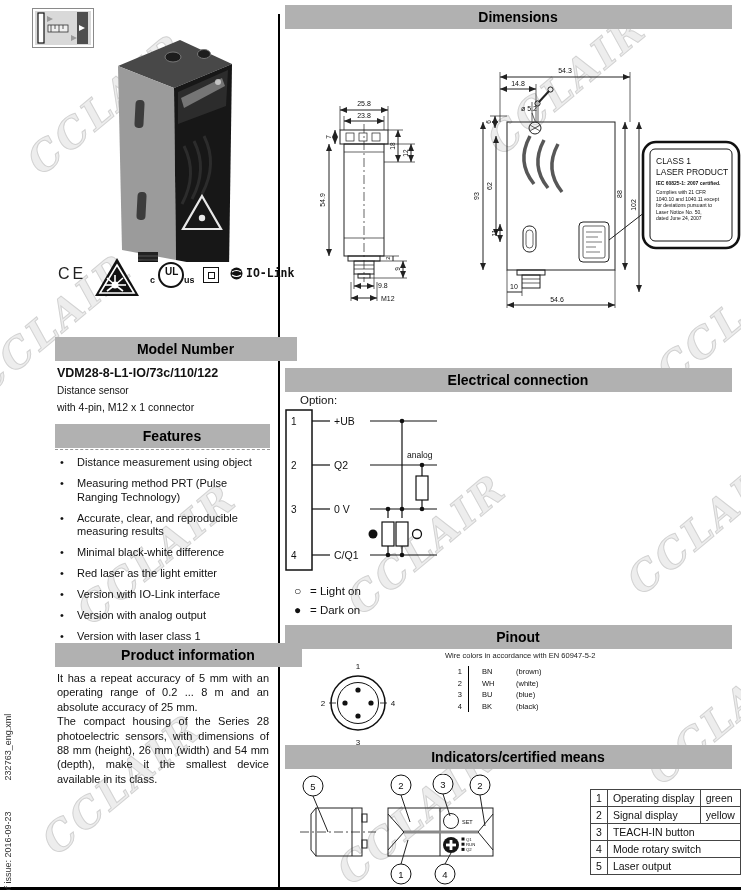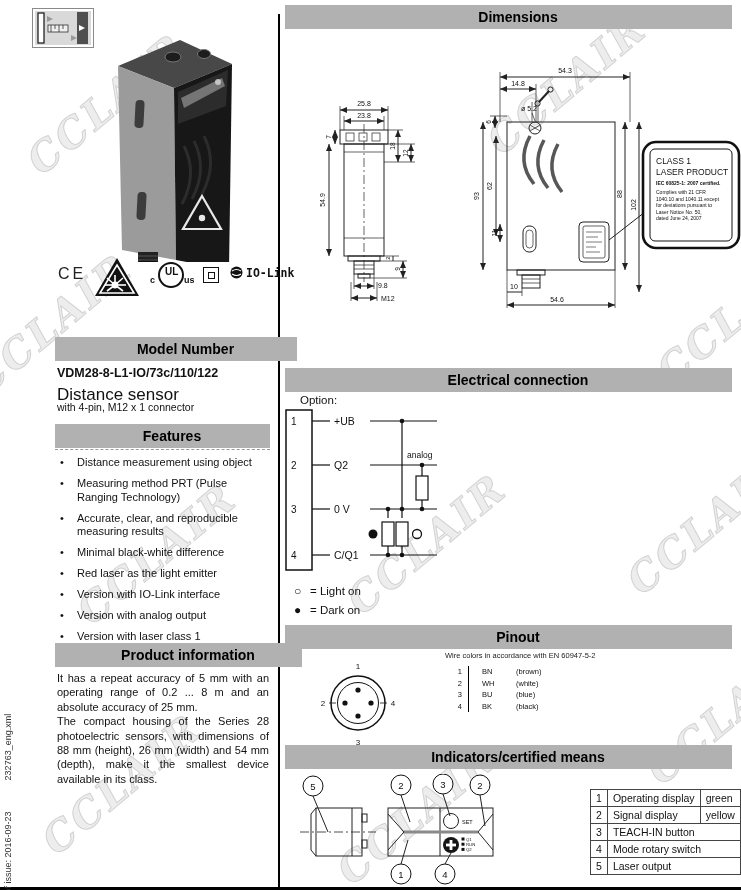--- a/index.html
+++ b/index.html
@@ -103,31 +103,31 @@
   </svg>
   <svg class="txt" style="left:148px;top:260px;" width="46" height="32" viewBox="0 0 46 32">
     <circle cx="23" cy="15" r="12" fill="none" stroke="#111" stroke-width="2"></circle>
     <text x="17" y="15" font-size="10" font-weight="bold">UL</text>
     <text x="2" y="23" font-size="9" font-weight="bold">c</text>
     <text x="36" y="23" font-size="9" font-weight="bold">us</text>
   </svg>
   <div class="txt" style="left:203px;top:267px;width:16px;height:16px;border:1.6px solid #111;display:flex;align-items:center;justify-content:center;box-sizing:border-box;">
     <div style="width:7px;height:7px;border:1.2px solid #111;box-sizing:border-box;"></div>
   </div>
-  <div class="txt" style="left:230px;top:266px;display:flex;align-items:flex-start;">
+  <div class="txt" style="left:230px;top:266px;display:flex;align-items:flex-end;">
     <svg width="13" height="13" viewBox="0 0 13 13">
       <circle cx="6.5" cy="6.5" r="6" fill="#111"></circle>
       <path d="M 2 5 q 4.5 -3 9 0 M 2 8 q 4.5 3 9 0" stroke="#fff" stroke-width="1.1" fill="none"></path>
     </svg>
     <span style="font-family:'DejaVu Sans Mono',monospace;font-weight:bold;font-size:11.5px;margin-left:3px;">IO-Link</span>
   </div>
 
   <div class="hdr" style="left:55px;top:337px;width:242px;">Model Number</div>
   <div class="txt" style="left:57px;top:366px;font-size:12.5px;font-weight:bold;">VDM28-8-L1-IO/73c/110/122</div>
-  <div class="txt" style="left:57px;top:385px;font-size:17px;">Distance sensor</div>
+  <div class="txt" style="left:57px;top:385px;font-size:10px;">Distance sensor</div>
   <div class="txt" style="left:57px;top:401px;font-size:10.5px;">with 4-pin, M12 x 1 connector</div>
 
   <div class="hdr" style="left:55px;top:424px;width:215px;">Features</div>
   <div class="txt" style="left:55px;top:449px;width:215px;border-top:1.5px dashed #9a9a9a;"></div>
   <div class="txt" style="left:57px;top:456px;width:214px;">
     <div class="feat-item">
         <span class="b">•</span>
         <span>Distance measurement using object</span>
       </div>
     <div class="feat-item">

